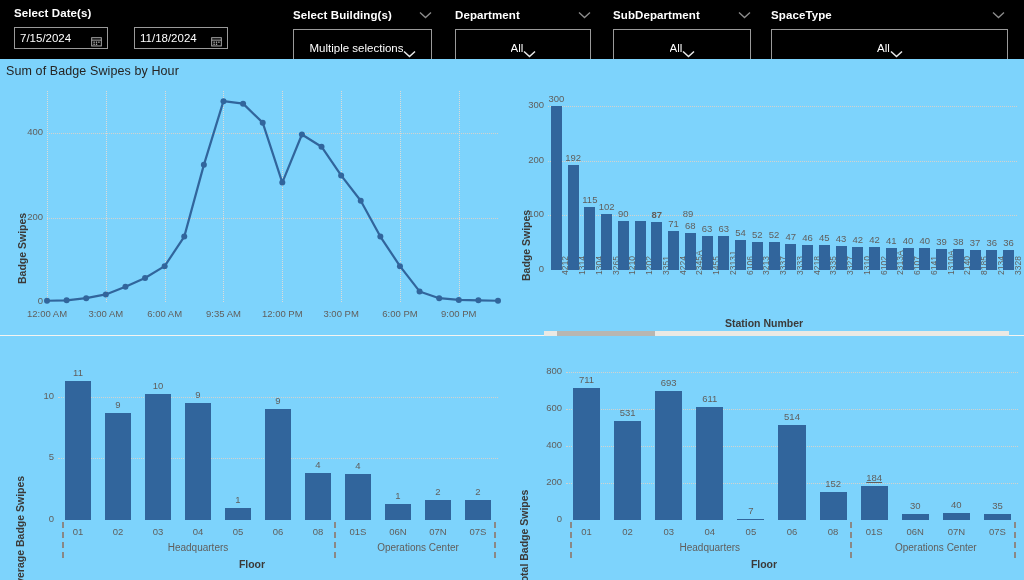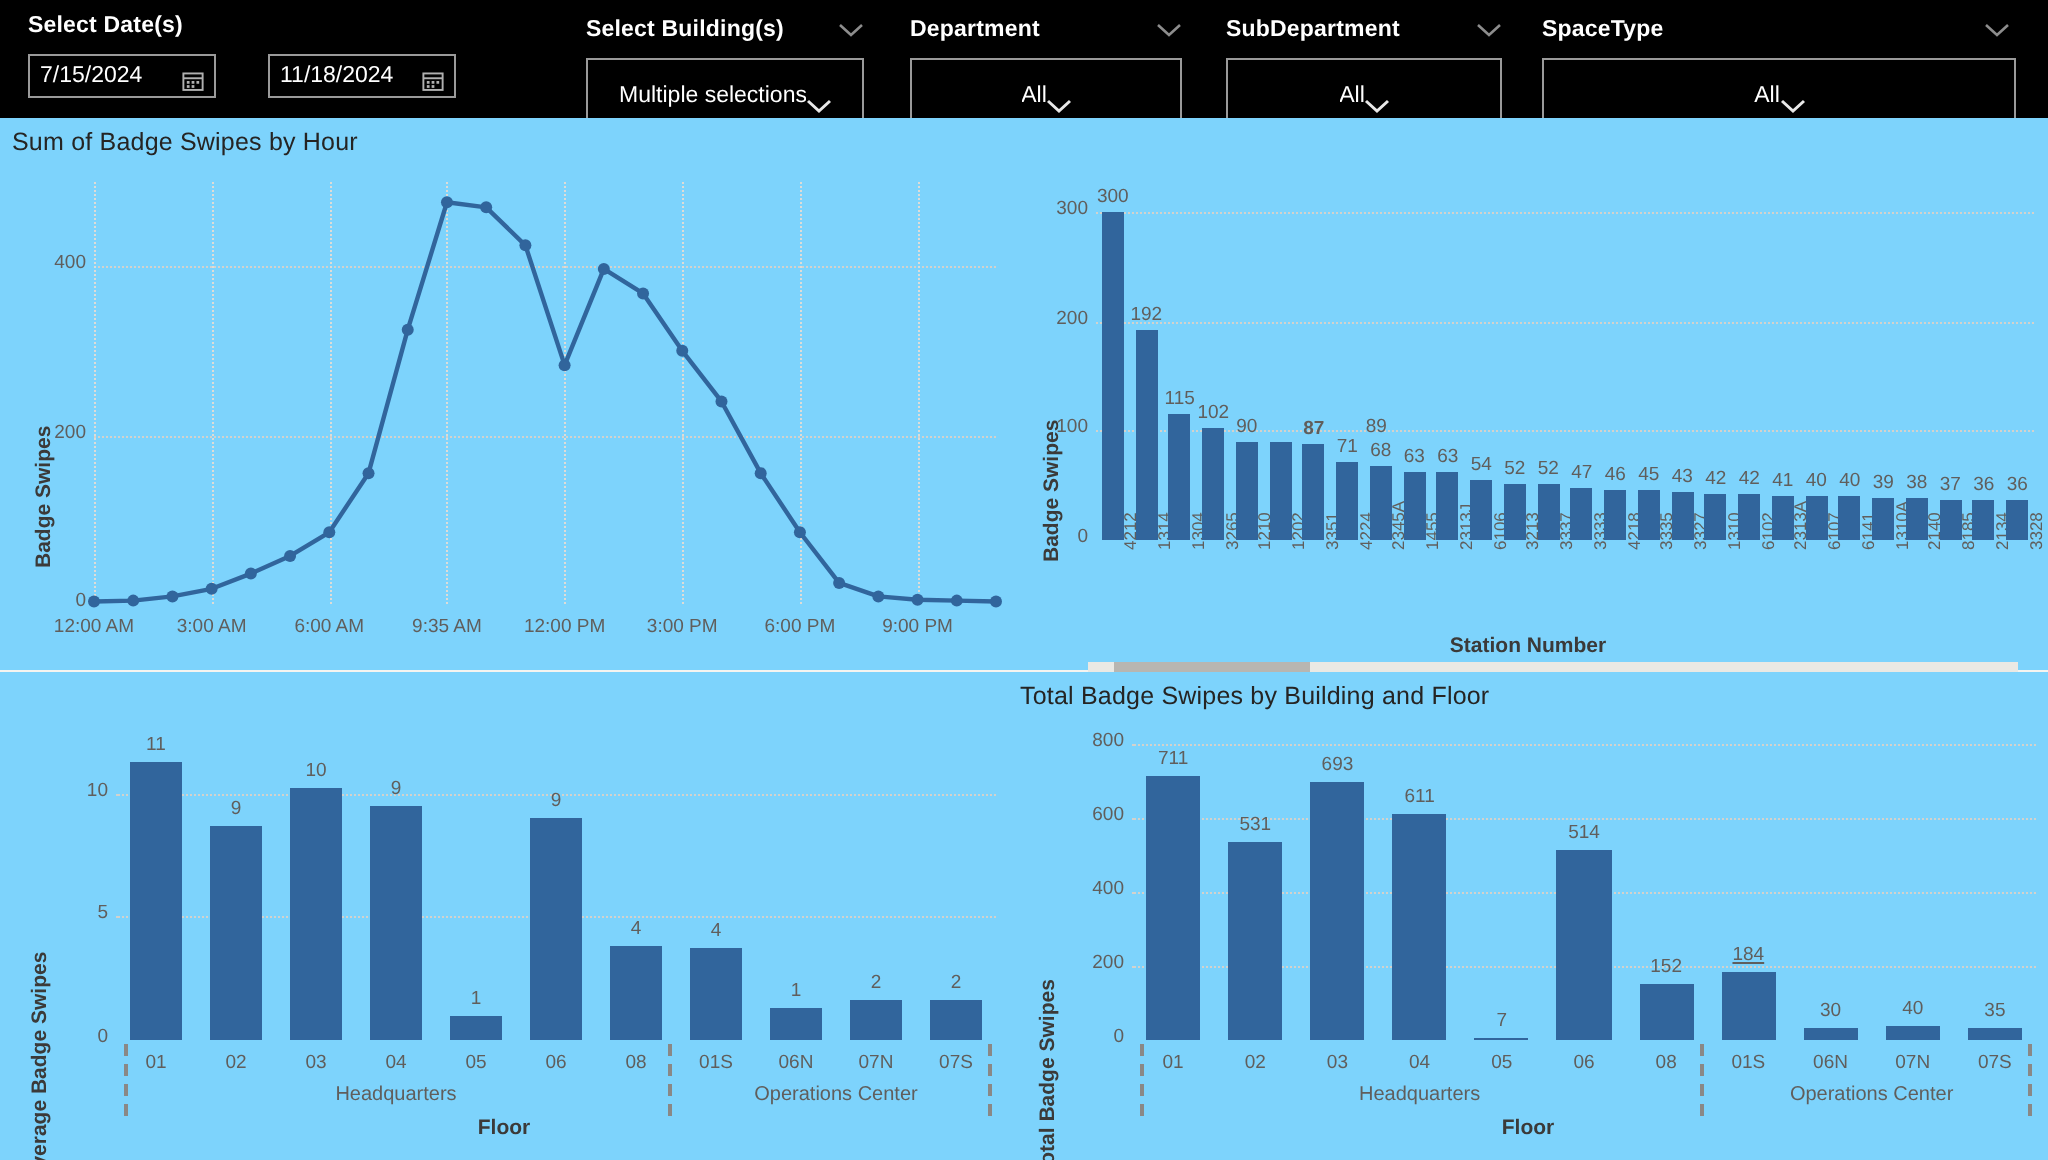--- a/index.html
+++ b/index.html
@@ -397,21 +397,20 @@
         <div class="tick center" style="left:454.8px;top:190px;width:46.400000000000006px;">07S</div>
         <div class="dash-sep" style="left:62px;top:186px;height:36px;"></div>
         <div class="dash-sep" style="left:334px;top:186px;height:36px;"></div>
         <div class="dash-sep" style="left:494px;top:186px;height:36px;"></div>
         <div class="grouplabel" style="left:58px;top:206px;width:280px;">Headquarters</div>
         <div class="grouplabel" style="left:338px;top:206px;width:160px;">Operations Center</div>
       </div>
   </div>
 
   <div class="panel" style="left:504px;top:336px;width:520px;height:244px;">
-    <div class="panel-title">Total Badge Swipes by Building and Floor</div>
     <div class="axis-title vert" style="left:14px;top:252px;">Total Badge Swipes</div>
     <div class="axis-title" style="left:0;top:222px;width:520px;text-align:center;">Floor</div>
     <div id="plot-total">
         <div class="tick right" style="left:32px;top:177px;width:26px;">0</div>
         <div class="gridline" style="left:62px;top:146.89156626506025px;width:452px;"></div>
         <div class="tick right" style="left:32px;top:139.89156626506025px;width:26px;">200</div>
         <div class="gridline" style="left:62px;top:109.78313253012048px;width:452px;"></div>
         <div class="tick right" style="left:32px;top:102.78313253012048px;width:26px;">400</div>
         <div class="gridline" style="left:62px;top:72.67469879518072px;width:452px;"></div>
         <div class="tick right" style="left:32px;top:65.67469879518072px;width:26px;">600</div>

